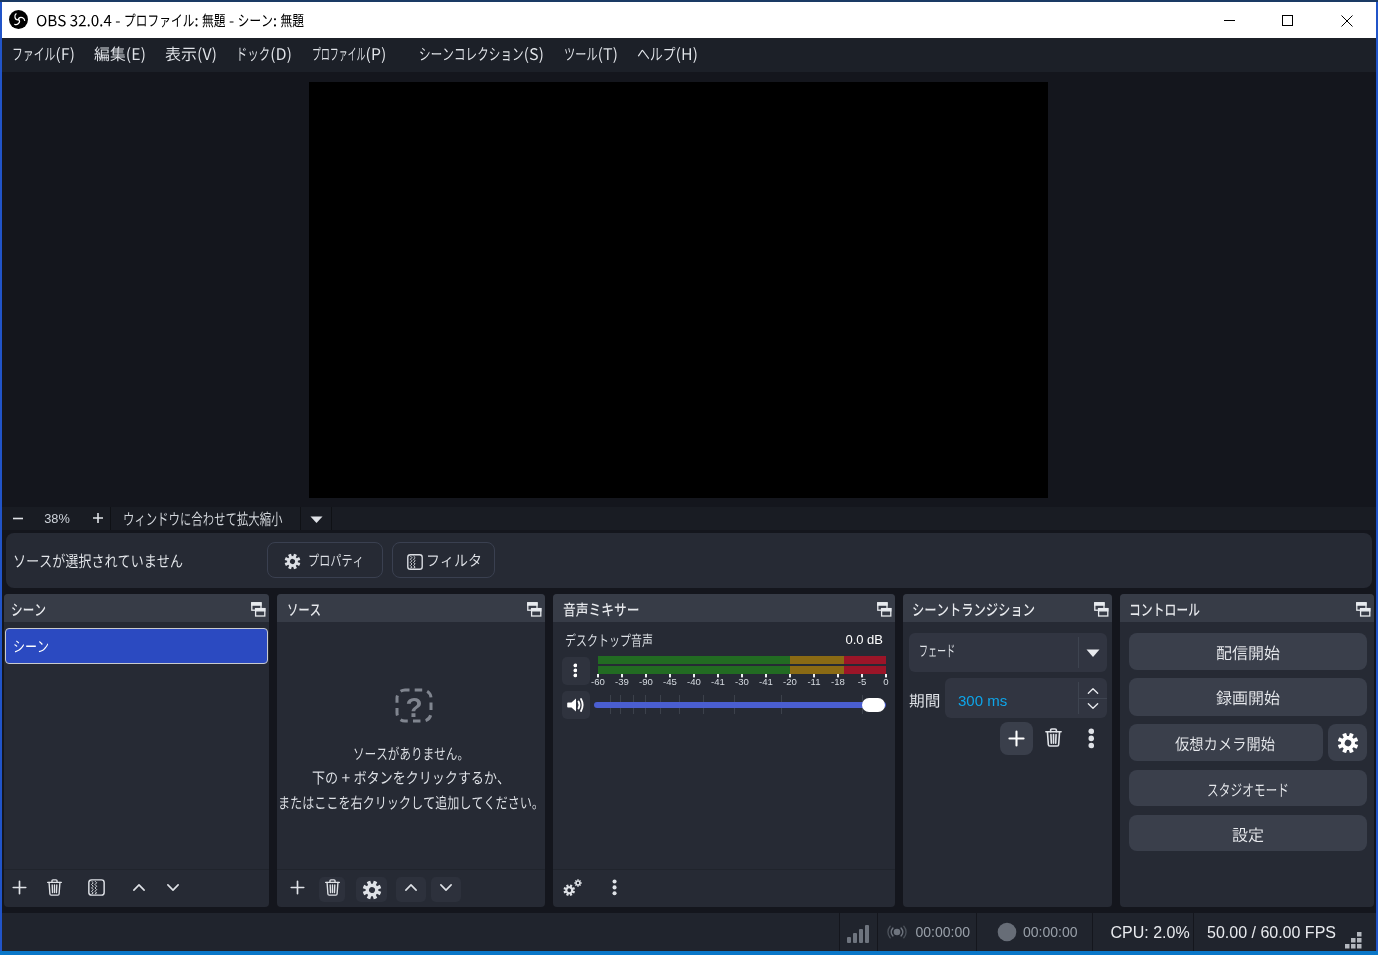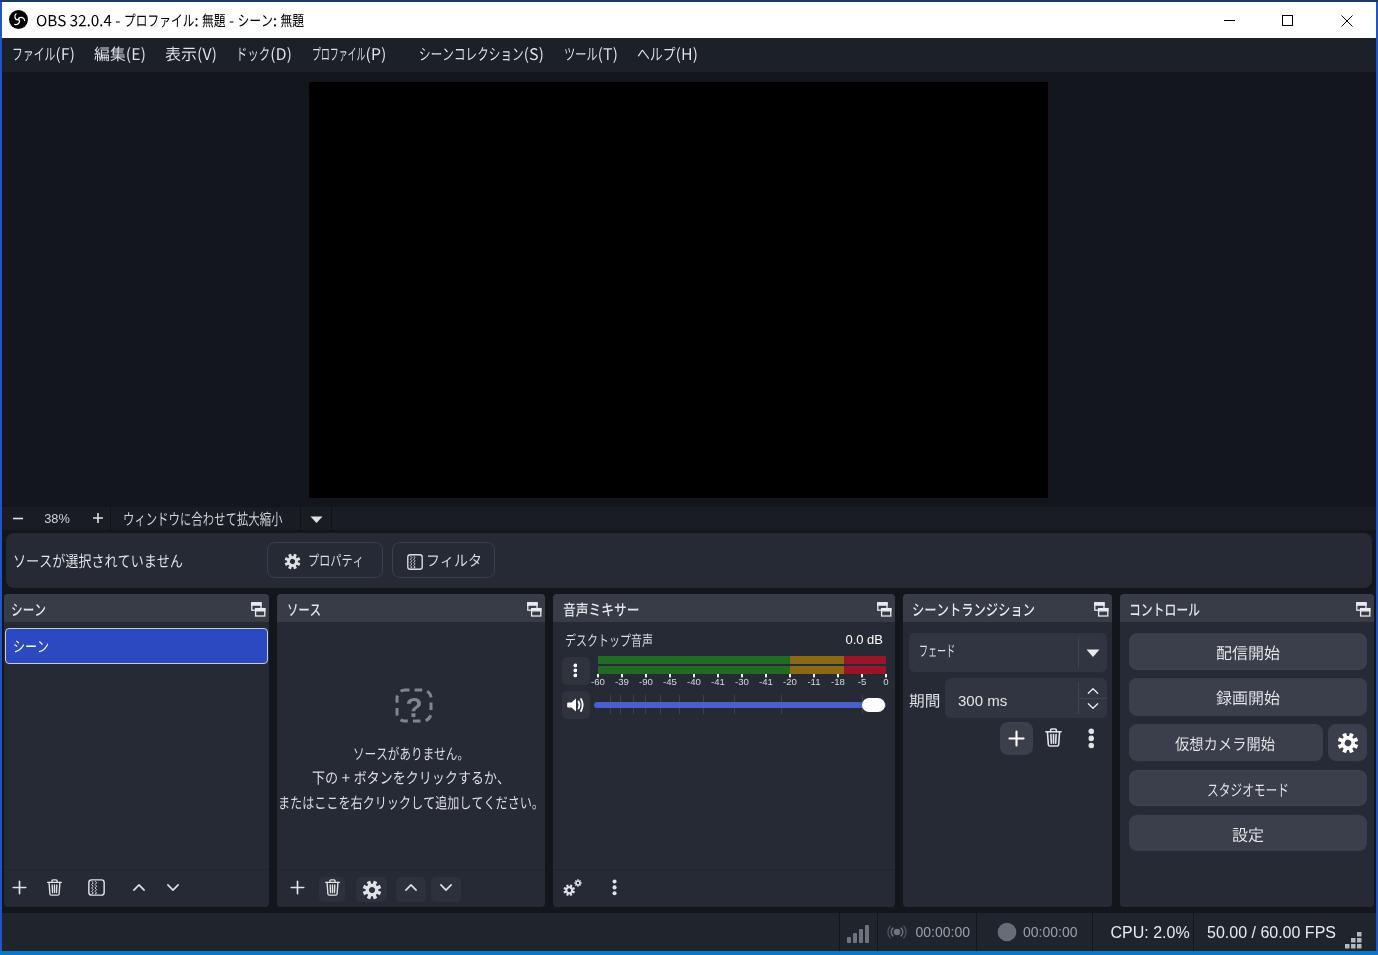--- a/index.html
+++ b/index.html
@@ -406,19 +406,19 @@
 <svg class="tx" style="left:1175.0px;top:734.0px" width="102" height="22" viewBox="0 0 102 22">
       <path fill="#e6e8ec" d="M5.7 -12.6L5.7 -7.7C5.7 -5.2 5.6 -1.8 4.1 0.6C4.3 0.7 4.8 1.1 4.9 1.3C6.5 -1.0 6.8 -4.6 6.8 -7.2L6.9 -7.2C7.5 -5.2 8.3 -3.4 9.3 -2.0C8.4 -1.0 7.3 -0.2 6.2 0.3C6.4 0.5 6.7 1.0 6.9 1.3C8.0 0.8 9.1 -0.0 10.0 -1.1C10.9 -0.1 12.0 0.7 13.2 1.3C13.4 1.0 13.7 0.5 13.9 0.2C12.7 -0.2 11.7 -1.0 10.8 -2.0C11.9 -3.5 12.8 -5.5 13.3 -8.1L12.6 -8.4L12.4 -8.3L6.8 -8.3L6.8 -11.5L13.5 -11.5L13.5 -12.6L5.7 -12.6M7.9 -7.2L12.0 -7.2C11.6 -5.5 10.9 -4.0 10.0 -2.8C9.1 -4.1 8.4 -5.6 7.9 -7.2M4.0 -13.4C3.1 -11.0 1.7 -8.6 0.3 -7.1C0.5 -6.8 0.8 -6.2 0.9 -5.9C1.4 -6.5 2.0 -7.2 2.5 -8.0L2.5 1.2L3.5 1.2L3.5 -9.7C4.1 -10.8 4.6 -11.9 5.0 -13.0L4.0 -13.4ZM18.3 -3.2L18.3 -0.6C18.3 0.6 18.7 0.9 20.3 0.9C20.6 0.9 22.9 0.9 23.3 0.9C24.6 0.9 24.9 0.5 25.0 -1.6C24.7 -1.6 24.3 -1.8 24.1 -2.0C24.0 -0.4 23.9 -0.2 23.2 -0.2C22.7 -0.2 20.7 -0.2 20.4 -0.2C19.5 -0.2 19.4 -0.2 19.4 -0.7L19.4 -3.2L18.3 -3.2M20.2 -3.8C20.9 -3.0 21.7 -2.0 22.2 -1.4L22.9 -2.1C22.5 -2.7 21.6 -3.7 20.9 -4.4L20.2 -3.8M25.2 -3.2C25.8 -2.2 26.6 -0.8 26.9 0.1L27.9 -0.5C27.5 -1.3 26.8 -2.7 26.2 -3.7L25.2 -3.2M16.3 -3.4C16.0 -2.3 15.5 -0.9 14.9 -0.1L15.9 0.5C16.5 -0.5 16.9 -1.9 17.2 -3.0L16.3 -3.4M22.6 -9.2L26.2 -9.2L26.2 -7.7L22.6 -7.7L22.6 -9.2M22.6 -6.7L26.2 -6.7L26.2 -5.2L22.6 -5.2L22.6 -6.7M22.6 -11.6L26.2 -11.6L26.2 -10.1L22.6 -10.1L22.6 -11.6M21.6 -12.6L21.6 -4.2L27.2 -4.2L27.2 -12.6L21.6 -12.6M17.7 -13.4L17.7 -11.0L15.1 -11.0L15.1 -10.0L17.5 -10.0C16.9 -8.4 15.8 -6.7 14.7 -5.9C15.0 -5.7 15.3 -5.3 15.5 -5.0C16.2 -5.8 17.1 -7.0 17.7 -8.3L17.7 -4.1L18.7 -4.1L18.7 -8.0C19.3 -7.4 20.1 -6.6 20.5 -6.2L21.1 -7.2C20.7 -7.5 19.3 -8.7 18.7 -9.1L18.7 -10.0L21.0 -10.0L21.0 -11.0L18.7 -11.0L18.7 -13.4L17.7 -13.4ZM40.8 -9.3L40.0 -9.7C39.7 -9.7 39.5 -9.6 39.1 -9.6L35.7 -9.6C35.7 -10.2 35.7 -10.7 35.7 -11.3C35.8 -11.7 35.8 -12.2 35.8 -12.6L34.5 -12.6C34.5 -12.2 34.6 -11.6 34.6 -11.3C34.6 -10.7 34.6 -10.1 34.5 -9.6L32.0 -9.6C31.5 -9.6 30.9 -9.7 30.4 -9.7L30.4 -8.4C30.9 -8.4 31.5 -8.4 32.0 -8.4L34.4 -8.4C34.0 -5.1 33.0 -3.1 31.6 -1.7C31.2 -1.2 30.6 -0.8 30.1 -0.5L31.2 0.4C33.6 -1.4 35.0 -3.8 35.6 -8.4L39.6 -8.4C39.6 -6.7 39.4 -2.8 38.8 -1.6C38.7 -1.2 38.4 -1.0 38.0 -1.0C37.4 -1.0 36.6 -1.1 35.9 -1.2L36.0 0.1C36.8 0.2 37.6 0.2 38.3 0.2C39.1 0.2 39.6 -0.1 39.8 -0.8C40.5 -2.3 40.7 -6.9 40.7 -8.5C40.7 -8.7 40.7 -9.0 40.8 -9.3ZM46.9 -9.8L46.1 -8.8C47.5 -7.8 49.1 -6.5 50.2 -5.5C48.7 -3.6 47.0 -1.8 44.5 -0.5L45.5 0.5C48.0 -1.0 49.7 -2.9 51.1 -4.7C52.3 -3.5 53.4 -2.4 54.4 -1.0L55.3 -2.1C54.3 -3.3 53.1 -4.6 51.8 -5.8C52.8 -7.3 53.5 -9.1 54.0 -10.5C54.1 -10.8 54.3 -11.4 54.4 -11.6L53.1 -12.2C53.1 -11.8 52.9 -11.3 52.8 -11.0C52.4 -9.6 51.8 -8.1 50.9 -6.6C49.8 -7.6 48.1 -8.9 46.9 -9.8ZM60.4 -11.9L60.4 -10.6C60.8 -10.6 61.3 -10.6 61.7 -10.6C62.5 -10.6 66.5 -10.6 67.3 -10.6C67.8 -10.6 68.3 -10.6 68.6 -10.6L68.6 -11.9C68.3 -11.9 67.8 -11.8 67.3 -11.8C66.5 -11.8 62.5 -11.8 61.7 -11.8C61.3 -11.8 60.8 -11.9 60.4 -11.9M69.7 -7.7L68.9 -8.3C68.7 -8.2 68.4 -8.1 68.1 -8.1C67.4 -8.1 61.3 -8.1 60.6 -8.1C60.2 -8.1 59.7 -8.2 59.2 -8.2L59.2 -6.9C59.7 -6.9 60.2 -6.9 60.6 -6.9C61.4 -6.9 67.4 -6.9 68.1 -6.9C67.9 -5.8 67.3 -4.4 66.4 -3.4C65.2 -2.0 63.4 -0.9 61.4 -0.5L62.3 0.7C64.1 0.1 65.9 -0.8 67.4 -2.7C68.5 -4.0 69.1 -5.6 69.5 -7.2C69.5 -7.3 69.6 -7.5 69.7 -7.7ZM79.5 -5.4L79.5 -3.6L77.5 -3.6L77.5 -5.4L79.5 -5.4M74.8 -3.6L74.8 -2.6L76.5 -2.6C76.4 -1.7 76.0 -0.3 74.8 0.5C75.1 0.7 75.4 1.0 75.6 1.2C76.9 0.2 77.4 -1.5 77.5 -2.6L79.5 -2.6L79.5 1.0L80.5 1.0L80.5 -2.6L82.4 -2.6L82.4 -3.6L80.5 -3.6L80.5 -5.4L82.1 -5.4L82.1 -6.4L75.0 -6.4L75.0 -5.4L76.6 -5.4L76.6 -3.6L74.8 -3.6M76.9 -9.7L76.9 -8.3L73.8 -8.3L73.8 -9.7L76.9 -9.7M76.9 -10.5L73.8 -10.5L73.8 -11.8L76.9 -11.8L76.9 -10.5M83.5 -9.7L83.5 -8.3L80.2 -8.3L80.2 -9.7L83.5 -9.7M83.5 -10.5L80.2 -10.5L80.2 -11.8L83.5 -11.8L83.5 -10.5M84.0 -12.8L79.2 -12.8L79.2 -7.3L83.5 -7.3L83.5 -0.3C83.5 -0.0 83.4 0.0 83.2 0.1C82.9 0.1 82.2 0.1 81.4 0.0C81.5 0.4 81.7 0.9 81.7 1.2C82.8 1.3 83.5 1.2 84.0 1.0C84.4 0.8 84.5 0.5 84.5 -0.3L84.5 -12.8L84.0 -12.8M72.7 -12.8L72.7 1.3L73.8 1.3L73.8 -7.4L77.9 -7.4L77.9 -12.8L72.7 -12.8ZM92.7 -5.2L92.7 1.3L93.7 1.3L93.7 0.6L97.7 0.6L97.7 1.2L98.8 1.2L98.8 -5.2L92.7 -5.2M93.7 -0.5L93.7 -4.1L97.7 -4.1L97.7 -0.5L93.7 -0.5M94.5 -13.5C94.2 -11.8 93.5 -9.5 92.9 -8.0L91.7 -7.9L91.9 -6.7L98.3 -7.2C98.5 -6.8 98.6 -6.4 98.7 -6.1L99.6 -6.7C99.3 -7.8 98.3 -9.6 97.3 -11.0L96.5 -10.5C96.9 -9.8 97.4 -9.0 97.8 -8.3L93.9 -8.0C94.5 -9.5 95.2 -11.5 95.7 -13.2L94.5 -13.5M88.5 -13.5C88.3 -12.5 88.1 -11.3 87.9 -10.1L86.3 -10.1L86.3 -9.0L87.7 -9.0C87.3 -7.0 86.8 -5.0 86.5 -3.7L87.4 -3.1L87.5 -3.8C88.0 -3.5 88.5 -3.1 89.0 -2.7C88.3 -1.3 87.5 -0.3 86.4 0.4C86.6 0.6 86.9 1.0 87.1 1.3C88.2 0.6 89.1 -0.5 89.9 -1.9C90.5 -1.4 91.0 -0.8 91.4 -0.3L92.0 -1.3C91.6 -1.8 91.0 -2.4 90.3 -3.0C91.0 -4.8 91.5 -7.1 91.7 -10.0L91.0 -10.2L90.8 -10.1L88.9 -10.1C89.1 -11.2 89.4 -12.3 89.5 -13.3L88.5 -13.5M88.7 -9.0L90.6 -9.0C90.4 -6.9 90.0 -5.2 89.5 -3.7C88.9 -4.1 88.3 -4.5 87.8 -4.9C88.1 -6.2 88.4 -7.6 88.7 -9.0Z" transform="translate(0 16.0)"></path>
     </svg>
 <svg class="tx" style="left:1206.8px;top:779.5px" width="83" height="22" viewBox="0 0 83 22">
       <path fill="#e6e8ec" d="M9.4 -10.7L8.8 -11.3C8.6 -11.2 8.3 -11.2 7.9 -11.2C7.5 -11.2 3.8 -11.2 3.4 -11.2C3.0 -11.2 2.4 -11.3 2.2 -11.3L2.2 -9.8C2.3 -9.9 3.0 -9.9 3.4 -9.9C3.8 -9.9 7.5 -9.9 7.9 -9.9C7.7 -8.6 6.8 -6.7 6.0 -5.5C4.8 -3.6 3.1 -1.7 1.2 -0.7L1.9 0.4C3.6 -0.7 5.2 -2.5 6.5 -4.3C7.7 -2.9 8.9 -1.0 9.7 0.4L10.5 -0.5C9.8 -1.8 8.3 -3.9 7.1 -5.3C7.9 -6.8 8.7 -8.6 9.1 -10.0C9.2 -10.2 9.3 -10.6 9.4 -10.7ZM18.0 -12.6L16.9 -13.0C16.9 -12.6 16.7 -12.0 16.6 -11.8C16.0 -10.3 14.8 -7.9 12.8 -6.2L13.6 -5.4C14.9 -6.6 15.9 -8.2 16.7 -9.6L20.6 -9.6C20.4 -8.3 19.8 -6.6 19.0 -5.2C18.2 -6.0 17.4 -6.7 16.6 -7.3L15.9 -6.5C16.7 -5.8 17.6 -5.0 18.4 -4.1C17.4 -2.6 15.9 -1.1 13.9 -0.3L14.7 0.7C16.7 -0.3 18.2 -1.8 19.2 -3.4C19.7 -2.8 20.1 -2.3 20.5 -1.9L21.2 -3.0C20.8 -3.4 20.3 -3.9 19.8 -4.4C20.7 -6.0 21.4 -7.9 21.7 -9.4C21.7 -9.6 21.8 -10.0 21.9 -10.2L21.2 -10.9C21.0 -10.8 20.7 -10.7 20.4 -10.7L17.2 -10.7L17.5 -11.3C17.6 -11.6 17.8 -12.1 18.0 -12.6ZM31.8 -11.9L31.2 -11.6C31.6 -10.8 31.9 -9.9 32.2 -9.0L32.9 -9.5C32.6 -10.2 32.1 -11.4 31.8 -11.9M33.3 -12.7L32.7 -12.3C33.1 -11.6 33.5 -10.7 33.8 -9.8L34.5 -10.2C34.2 -11.0 33.7 -12.1 33.3 -12.7M26.8 -12.2L26.3 -11.1C27.0 -10.6 28.2 -9.4 28.8 -8.8L29.4 -9.9C28.9 -10.4 27.5 -11.6 26.8 -12.2M25.1 -0.7L25.6 0.6C26.7 0.2 28.3 -0.5 29.5 -1.4C31.3 -2.9 33.0 -5.0 34.0 -7.1L33.4 -8.5C32.5 -6.2 30.9 -4.1 29.0 -2.6C27.8 -1.7 26.3 -1.0 25.1 -0.7M25.0 -8.6L24.5 -7.5C25.2 -7.0 26.5 -5.9 27.1 -5.3L27.6 -6.4C27.1 -6.9 25.7 -8.1 25.0 -8.6ZM36.1 -2.2L36.8 -1.2C38.9 -2.7 41.0 -5.3 41.9 -7.2L42.0 -1.4C42.0 -1.0 41.9 -0.8 41.5 -0.8C41.1 -0.8 40.5 -0.8 39.9 -1.0L40.0 0.4C40.6 0.4 41.3 0.5 41.9 0.5C42.6 0.5 42.9 0.0 42.9 -0.8C42.9 -2.8 42.9 -6.0 42.8 -8.4L44.7 -8.4C45.0 -8.4 45.4 -8.4 45.7 -8.4L45.7 -9.7C45.4 -9.7 45.0 -9.6 44.7 -9.6L42.8 -9.6L42.8 -11.2C42.8 -11.6 42.8 -12.1 42.9 -12.5L41.8 -12.5C41.8 -12.2 41.9 -11.8 41.9 -11.2L41.9 -9.6L37.7 -9.6C37.3 -9.6 36.9 -9.7 36.6 -9.7L36.6 -8.4C37.0 -8.4 37.3 -8.4 37.7 -8.4L41.5 -8.4C40.6 -6.5 38.5 -3.8 36.1 -2.2ZM48.2 -6.8L48.2 -5.5C48.5 -5.5 49.0 -5.5 49.3 -5.5L51.6 -5.5L51.6 -1.9C51.6 -0.6 52.2 0.2 53.9 0.2C55.0 0.2 56.2 0.2 57.1 0.1L57.1 -1.3C56.1 -1.1 55.2 -1.0 54.1 -1.0C53.0 -1.0 52.6 -1.5 52.6 -2.3L52.6 -5.5L56.5 -5.5C56.8 -5.5 57.2 -5.5 57.5 -5.5L57.5 -6.8C57.2 -6.8 56.8 -6.7 56.5 -6.7L52.6 -6.7L52.6 -10.1L55.6 -10.1C56.0 -10.1 56.3 -10.1 56.6 -10.1L56.6 -11.4C56.3 -11.3 56.0 -11.3 55.6 -11.3C54.7 -11.3 50.9 -11.3 50.0 -11.3C49.6 -11.3 49.3 -11.3 49.0 -11.4L49.0 -10.1C49.3 -10.1 49.6 -10.1 50.0 -10.1L51.6 -10.1L51.6 -6.7L49.3 -6.7C49.0 -6.7 48.5 -6.8 48.2 -6.8ZM59.8 -6.9L59.8 -5.4C60.1 -5.4 60.7 -5.4 61.4 -5.4C62.3 -5.4 66.9 -5.4 67.8 -5.4C68.4 -5.4 68.8 -5.4 69.1 -5.4L69.1 -6.9C68.8 -6.9 68.4 -6.8 67.8 -6.8C66.9 -6.8 62.3 -6.8 61.4 -6.8C60.7 -6.8 60.1 -6.9 59.8 -6.9ZM78.0 -11.5L77.3 -11.1C77.7 -10.4 78.1 -9.5 78.4 -8.7L79.0 -9.1C78.8 -9.9 78.3 -10.9 78.0 -11.5M79.4 -12.3L78.7 -11.9C79.1 -11.2 79.5 -10.4 79.8 -9.5L80.5 -10.0C80.2 -10.7 79.7 -11.8 79.4 -12.3M73.9 -1.2C73.9 -0.6 73.8 0.2 73.8 0.7L74.9 0.7C74.9 0.2 74.8 -0.7 74.8 -1.2L74.8 -6.5C76.1 -5.9 78.2 -4.8 79.4 -3.9L79.8 -5.3C78.6 -6.1 76.4 -7.2 74.8 -7.9L74.8 -10.5C74.8 -11.0 74.9 -11.7 74.9 -12.2L73.8 -12.2C73.8 -11.7 73.9 -11.0 73.9 -10.5C73.9 -9.2 73.9 -2.1 73.9 -1.2Z" transform="translate(0 16.0)"></path>
     </svg>
 <svg class="tx" style="left:1232.0px;top:824.5px" width="34" height="22" viewBox="0 0 34 22">
       <path fill="#e6e8ec" d="M1.4 -8.6L1.4 -7.6L6.1 -7.6L6.1 -8.6L1.4 -8.6M1.4 -12.9L1.4 -11.9L6.1 -11.9L6.1 -12.9L1.4 -12.9M1.4 -6.5L1.4 -5.5L6.1 -5.5L6.1 -6.5L1.4 -6.5M0.6 -10.8L0.6 -9.8L6.7 -9.8L6.7 -10.8L0.6 -10.8M8.0 -12.9L8.0 -11.0C8.0 -9.9 7.7 -8.6 6.2 -7.5C6.4 -7.4 6.9 -7.0 7.0 -6.8C8.8 -7.9 9.1 -9.6 9.1 -11.0L9.1 -11.9L11.8 -11.9L11.8 -9.0C11.8 -7.9 12.1 -7.5 13.1 -7.5C13.3 -7.5 14.0 -7.5 14.2 -7.5C15.1 -7.5 15.4 -8.0 15.5 -9.9C15.2 -10.0 14.7 -10.2 14.5 -10.3C14.5 -8.8 14.4 -8.6 14.1 -8.6C14.0 -8.6 13.4 -8.6 13.3 -8.6C13.0 -8.6 13.0 -8.6 13.0 -9.0L13.0 -12.9L8.0 -12.9M6.9 -6.5L6.9 -5.4L13.0 -5.4C12.5 -4.2 11.8 -3.1 10.9 -2.3C10.0 -3.2 9.3 -4.2 8.8 -5.4L7.8 -5.0C8.3 -3.7 9.0 -2.5 10.0 -1.5C8.9 -0.7 7.6 -0.1 6.2 0.2C6.4 0.5 6.7 1.0 6.8 1.3C8.3 0.8 9.7 0.2 10.9 -0.7C12.0 0.2 13.2 0.8 14.7 1.3C14.9 1.0 15.2 0.5 15.5 0.2C14.1 -0.1 12.8 -0.7 11.8 -1.5C13.0 -2.7 14.0 -4.3 14.5 -6.2L13.7 -6.6L13.5 -6.5L6.9 -6.5M1.3 -4.3L1.3 1.1L2.4 1.1L2.4 0.4L6.1 0.4L6.1 -4.3L1.3 -4.3M2.4 -3.3L5.1 -3.3L5.1 -0.6L2.4 -0.6L2.4 -3.3ZM19.5 -6.0C19.2 -3.1 18.3 -0.8 16.6 0.5C16.8 0.7 17.3 1.2 17.5 1.4C18.6 0.5 19.4 -0.8 19.9 -2.2C21.4 0.5 23.8 1.1 27.1 1.1L30.9 1.1C30.9 0.7 31.2 0.1 31.3 -0.2C30.5 -0.1 27.8 -0.1 27.2 -0.1C26.3 -0.1 25.4 -0.2 24.6 -0.3L24.6 -3.6L29.4 -3.6L29.4 -4.7L24.6 -4.7L24.6 -7.4L28.7 -7.4L28.7 -8.5L19.4 -8.5L19.4 -7.4L23.4 -7.4L23.4 -0.7C22.0 -1.2 21.0 -2.1 20.4 -3.8C20.6 -4.4 20.7 -5.1 20.8 -5.9L19.5 -6.0M17.3 -11.6L17.3 -8.1L18.5 -8.1L18.5 -10.5L29.5 -10.5L29.5 -8.1L30.7 -8.1L30.7 -11.6L24.6 -11.6L24.6 -13.4L23.3 -13.4L23.3 -11.6L17.3 -11.6Z" transform="translate(0 16.0)"></path>
     </svg>
 <div class="lat" style="right:495.0px;top:633.3px;font-size:13px;line-height:1;color:#ffffff">0.0 dB</div>
-<div class="lat" style="left:958.0px;top:692.9px;font-size:15px;line-height:1;color:#e5e5e5">300 ms</div>
+<div class="lat" style="left:958.0px;top:692.9px;font-size:15px;line-height:1;color:#0ea5e9">300 ms</div>
 <div class="lat" style="left:915.5px;top:925.1px;font-size:14px;line-height:1;color:#99a0a9">00:00:00</div>
 <div class="lat" style="left:1023.0px;top:925.1px;font-size:14px;line-height:1;color:#99a0a9">00:00:00</div>
 <div class="lat" style="left:1110.5px;top:924.5px;font-size:16px;line-height:1;color:#e8eaee">CPU: 2.0%</div>
 <div class="lat" style="left:1207.0px;top:924.5px;font-size:16px;line-height:1;color:#e8eaee">50.00 / 60.00 FPS</div>
 <div class="lat" style="left:57.0px;width:60px;margin-left:-30px;text-align:center;top:513.2px;font-size:12.8px;line-height:1;color:#ced3da">38%</div>
 </div>
 
 </body></html>

